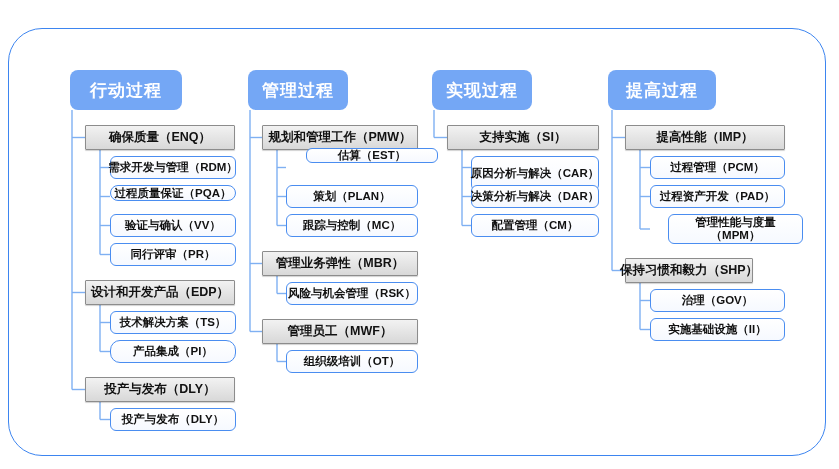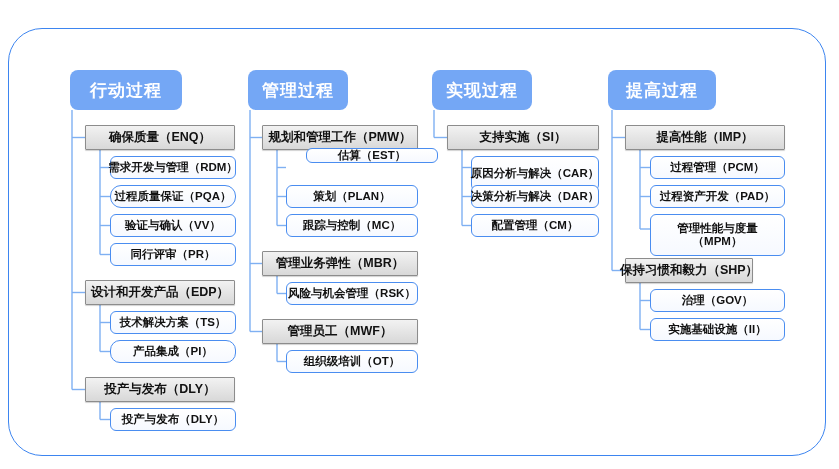--- a/index.html
+++ b/index.html
@@ -140,21 +140,21 @@
         <line x1="640" y1="283" x2="640" y2="329.5"></line>
         <line x1="612" y1="110" x2="612" y2="270.5"></line>
       </g>
   </svg>
 
 
   <div id="nodes">
       <div class="cat-box" style="left: 70px; top: 70px; width: 112px; height: 40px;">行动过程</div>
       <div class="grp-box" style="left: 85px; top: 125px; width: 150px; height: 25px;">确保质量（ENQ）</div>
       <div class="leaf-box" style="left: 110px; top: 156px; width: 126px; height: 23px;">需求开发与管理（RDM）</div>
-      <div class="leaf-box" style="left: 110px; top: 185px; width: 126px; height: 23px; border-radius: 11px;">过程质量保证（PQA）</div>
+      <div class="leaf-box" style="left: 110px; top: 185px; width: 126px; height: 16px; border-radius: 11px;">过程质量保证（PQA）</div>
       <div class="leaf-box" style="left: 110px; top: 214px; width: 126px; height: 23px;">验证与确认（VV）</div>
       <div class="leaf-box" style="left: 110px; top: 243px; width: 126px; height: 23px;">同行评审（PR）</div>
       <div class="grp-box" style="left: 85px; top: 280px; width: 150px; height: 25px;">设计和开发产品（EDP）</div>
       <div class="leaf-box" style="left: 110px; top: 311px; width: 126px; height: 23px;">技术解决方案（TS）</div>
       <div class="leaf-box" style="left: 110px; top: 340px; width: 126px; height: 23px; border-radius: 10px;">产品集成（PI）</div>
       <div class="grp-box" style="left: 85px; top: 377px; width: 150px; height: 25px;">投产与发布（DLY）</div>
       <div class="leaf-box" style="left: 110px; top: 408px; width: 126px; height: 23px;">投产与发布（DLY）</div>
       <div class="cat-box" style="left: 248px; top: 70px; width: 100px; height: 40px;">管理过程</div>
       <div class="grp-box" style="left: 262px; top: 125px; width: 156px; height: 25px;">规划和管理工作（PMW）</div>
       <div class="leaf-box" style="left: 286px; top: 148px; width: 132px; height: 15px; margin-left: 20px;">估算（EST）</div>
@@ -166,19 +166,19 @@
       <div class="leaf-box" style="left: 286px; top: 350px; width: 132px; height: 23px;">组织级培训（OT）</div>
       <div class="cat-box" style="left: 432px; top: 70px; width: 100px; height: 40px;">实现过程</div>
       <div class="grp-box" style="left: 447px; top: 125px; width: 152px; height: 25px;">支持实施（SI）</div>
       <div class="leaf-box" style="left: 471px; top: 156px; width: 128px; height: 35px;">原因分析与解决（CAR）</div>
       <div class="leaf-box" style="left: 471px; top: 185px; width: 128px; height: 23px;">决策分析与解决（DAR）</div>
       <div class="leaf-box" style="left: 471px; top: 214px; width: 128px; height: 23px;">配置管理（CM）</div>
       <div class="cat-box" style="left: 608px; top: 70px; width: 108px; height: 40px;">提高过程</div>
       <div class="grp-box" style="left: 625px; top: 125px; width: 160px; height: 25px;">提高性能（IMP）</div>
       <div class="leaf-box" style="left: 650px; top: 156px; width: 135px; height: 23px;">过程管理（PCM）</div>
       <div class="leaf-box" style="left: 650px; top: 185px; width: 135px; height: 23px;">过程资产开发（PAD）</div>
-      <div class="leaf-box two-line" style="left: 650px; top: 214px; width: 135px; height: 42px;">管理性能与度量<br>（MPM）</div>
+      <div class="leaf-box two-line" style="left: 668px; top: 214px; width: 135px; height: 30px;">管理性能与度量<br>（MPM）</div>
       <div class="grp-box" style="left: 625px; top: 258px; width: 128px; height: 25px;">保持习惯和毅力（SHP）</div>
       <div class="leaf-box" style="left: 650px; top: 289px; width: 135px; height: 23px;">治理（GOV）</div>
       <div class="leaf-box" style="left: 650px; top: 318px; width: 135px; height: 23px;">实施基础设施（II）</div>
     </div>
 
 </div>
 
 </body></html>

